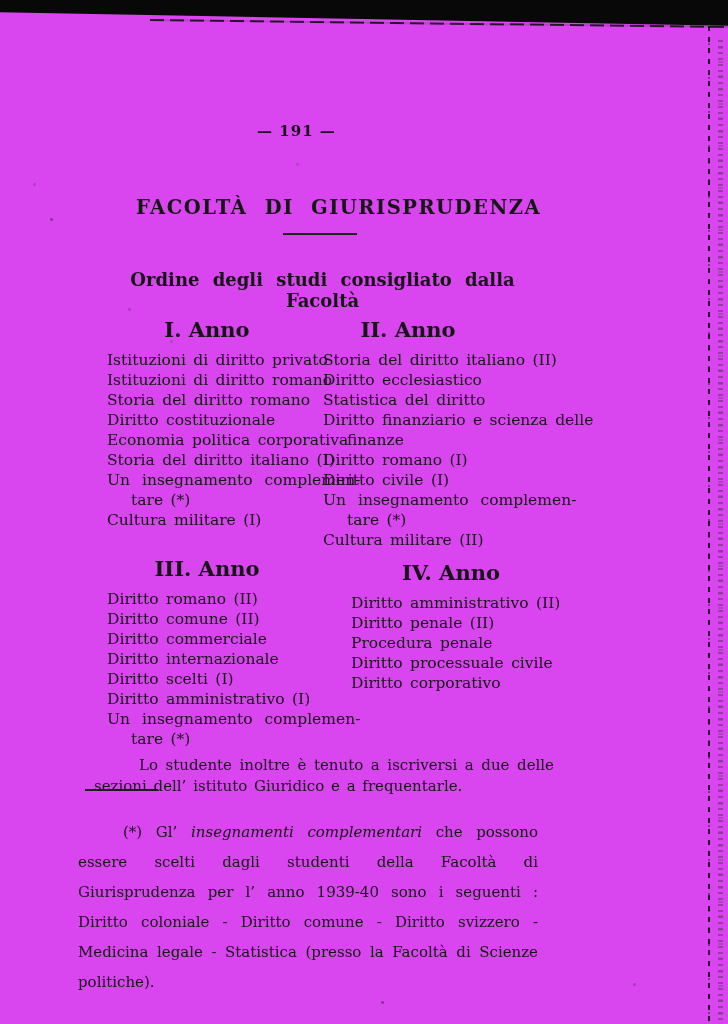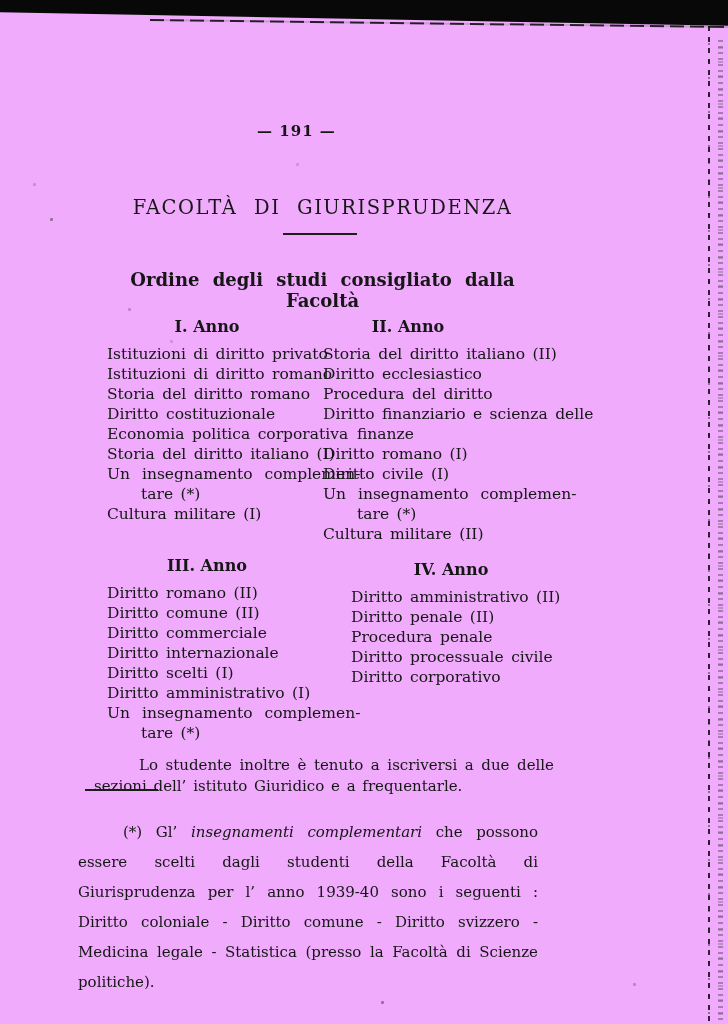--- a/index.html
+++ b/index.html
@@ -1,20 +1,20 @@
 <!DOCTYPE html>
 <html><head>
 <meta charset="utf-8">
 <style>
   html, body { margin:0; padding:0; background:#e9e9e9; }
   .page {
     position: relative;
     width: 728px;
     height: 1024px;
-    background: #f0abfc;
+    background: #d946ef;
     overflow: hidden;
     font-family: "DejaVu Serif", serif;
     color: #161616;
   }
 
   
   .scan-band {
     position: absolute; top: -15px; left: -20px;
     width: 800px; height: 27px;
     background: #080808;
@@ -43,48 +43,48 @@
       repeating-linear-gradient(180deg, transparent 0 7px, rgba(70,70,70,0.45) 7px 9px, transparent 9px 14px);
   }
   .speck { position: absolute; width: 3px; height: 3px; background: rgba(45,45,45,0.45); border-radius: 1px; }
 
   
   .page-number {
     position: absolute; left: 62px; top: 122px; width: 469px;
     text-align: center; font-size: 15px; font-weight: bold; letter-spacing: 1px;
   }
   .title {
-    position: absolute; left: 88px; top: 196px; width: 469px; margin: 0;
-    text-align: center; font-size: 19.5px; font-weight: normal;
+    position: absolute; left: 104px; top: 196px; width: 469px; margin: 0;
+    text-align: center; font-size: 19.5px; font-weight: bold;
     letter-spacing: 1.5px; word-spacing: 9px;
   }
   .title-rule {
     position: absolute; left: 283px; top: 233px; width: 74px; height: 2px;
     background: #1c1c1c;
   }
   .subtitle {
     position: absolute; left: 88px; top: 269px; width: 469px; margin: 0;
     text-align: center; font-size: 18px; font-weight: bold; word-spacing: 7px;
   }
 
   .year-col { position: absolute; font-size: 15.5px; }
   .col1 { left: 107px; top: 317px; width: 220px; }
   .col2 { left: 323px; top: 317px; width: 232px; }
   .col3 { left: 107px; top: 556px; width: 220px; }
   .col4 { left: 323px; top: 560px; width: 232px; margin-left: 28px; }
 
   .year-header {
-    margin: 0 0 8px 0; font-size: 16px; font-weight: bold;
+    margin: 0 0 8px 0; font-size: 21px; font-weight: bold;
     text-align: center; width: 200px;
   }
   .col2 .year-header { width: 170px; }
   .col4 .year-header { width: 200px; }
 
   .line { line-height: 20px; word-spacing: 2.5px; white-space: nowrap; }
-  .line.indent { padding-left: 34px; }
+  .line.indent { padding-left: 24px; }
   .line.spread { word-spacing: 7px; }
 
   .paragraph {
     position: absolute; left: 78px; top: 739px; width: 460px; margin: 16px;
     font-size: 15px; line-height: 21px; text-align: justify;
     text-indent: 45px; word-spacing: 2px;
   }
   .footnote-rule {
     position: absolute; left: 85px; top: 789px; width: 73px; height: 2px;
     background: #1c1c1c;
@@ -131,21 +131,21 @@
         <div class="line indent">tare (*)</div>
         <div class="line">Cultura militare (I)</div>
       </div>
   </section>
 
   <section class="year-col col2">
     <h3 class="year-header">II. Anno</h3>
     <div>
         <div class="line">Storia del diritto italiano (II)</div>
         <div class="line">Diritto ecclesiastico</div>
-        <div class="line">Procedura del diritto</div>
+        <div class="line">Statistica del diritto</div>
         <div class="line">Diritto finanziario e scienza delle</div>
         <div class="line indent">finanze</div>
         <div class="line">Diritto romano (I)</div>
         <div class="line">Diritto civile (I)</div>
         <div class="line spread">Un insegnamento complemen-</div>
         <div class="line indent">tare (*)</div>
         <div class="line">Cultura militare (II)</div>
       </div>
   </section>
 

